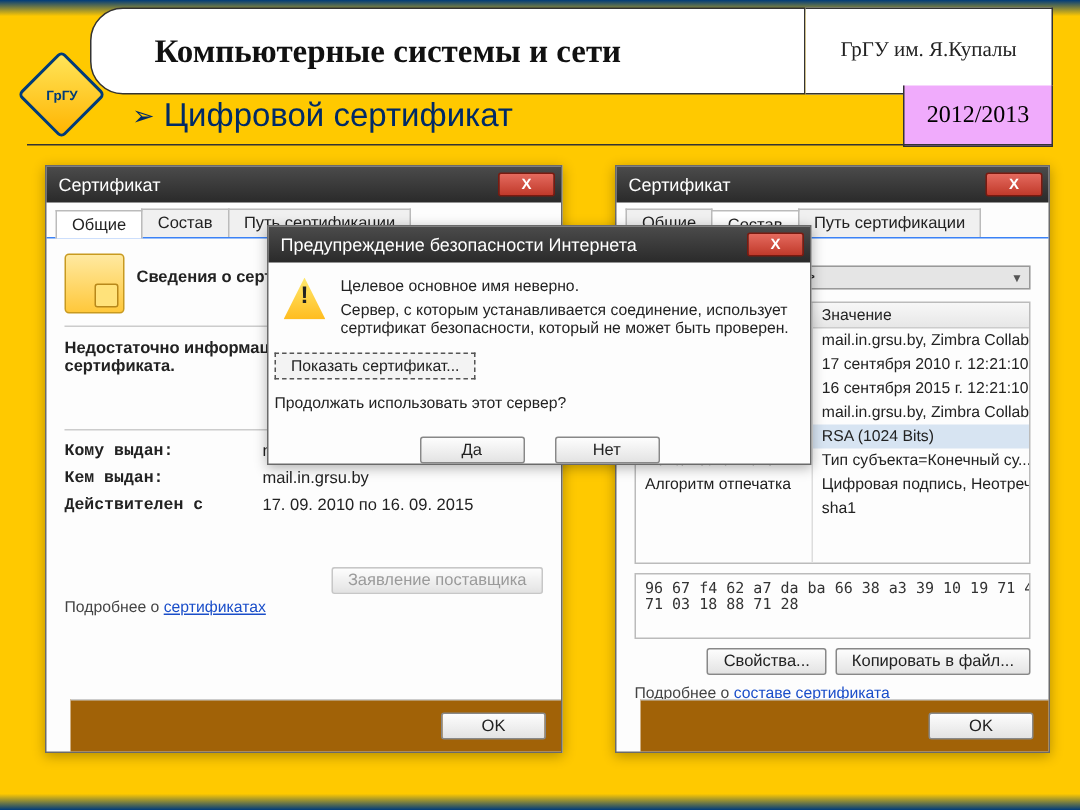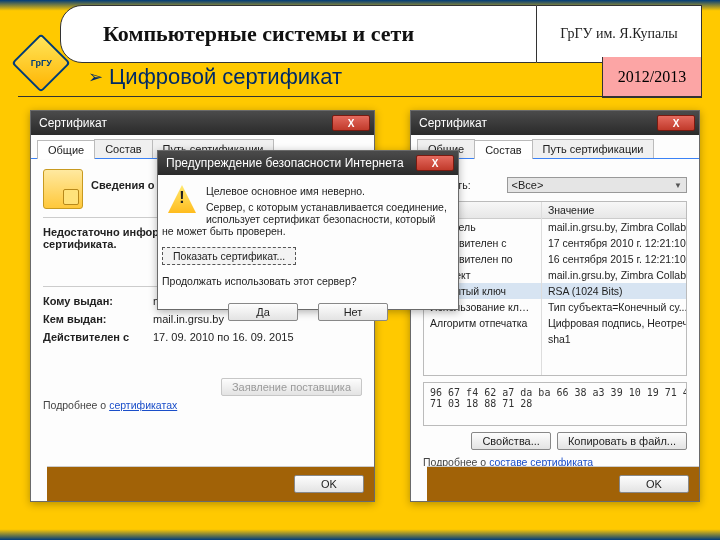--- a/index.html
+++ b/index.html
@@ -35,21 +35,21 @@
   }
   .subhead-left {
     flex: 1;
     font-family: Arial, sans-serif; font-size: 22px; color: #002a66;
     display: flex; align-items: center; gap: 6px;
   }
   .arrow { font-size: 18px; }
   .subhead-right {
     width: 100px; text-align: center;
     font-family: "Times New Roman", serif; font-size: 16px; color: #000;
-    border: 1px solid #333; border-top: none; background: #fca5a5;
+    border: 1px solid #333; border-top: none; background: #f0abfc;
     padding: 11px 0;
   }
   .logo-diamond {
     position: absolute; left: 20px; top: 42px; width: 42px; height: 42px;
     transform: rotate(45deg);
     background: linear-gradient(135deg,#ffe55a,#ffb400);
     border: 2px solid #003b7a; border-radius: 4px;
     display:flex; align-items:center; justify-content:center;
   }
   .logo-diamond span { transform: rotate(-45deg); font-size:9px; color:#003b7a; font-weight:bold;}
@@ -86,36 +86,36 @@
     border:1px solid #c89a20; border-radius:3px;
     position:relative;
   }
   .cert-icon::after{
     content:""; position:absolute; bottom:3px; right:3px;
     width:14px; height:14px; background:#ffe27a; border:1px solid #b7881a;
     border-radius:2px;
   }
   .bold { font-weight:bold; }
   .row { display:flex; margin: 6px 0; }
-  .row .lab { width: 110px; font-weight:bold; }
+  .row .lab { width: 132px; font-weight:bold;font-family:Liberation Mono, monospace; }
   .link { color:#1a4ec9; text-decoration:underline; }
   .footer {
     position:absolute; left:16px; right:0; bottom:0; padding:8px 10px;
     display:flex; justify-content:flex-end; gap:6px;
     border-top:1px solid #ccc; background:#a16207;
   }
   .btn {
     min-width:70px; padding:2px 10px; font-size:11px;
     background:linear-gradient(#fdfdfd,#e3e3e3);
     border:1px solid #888; border-radius:2px; text-align:center;
   }
   .info-line { font-size:10.5px; color:#444; margin-top:6px;}
   .certA { left: 30px; top: 110px; width: 345px; height: 392px; }
   .certB { left: 410px; top: 110px; width: 290px; height: 392px; }
-  .warnWin { left: 157px; top: 150px; width: 302px; height: 160px; z-index:20; }
+  .warnWin { left: 178px; top: 150px; width: 363px; height: 160px; z-index:20; }
 
   
   .showRow { display:flex; align-items:center; gap:6px; margin:8px 0;}
   .select {
     flex:1; border:1px solid #999; padding:1px 4px; font-size:11px;
     background:#e5e5e5; display:flex; justify-content:space-between; align-items:center;margin-left:30px;
   }
   .tri { font-size:8px; color:#555; }
   .datatable {
     border:1px solid #bbb; height: 175px; overflow:hidden;

